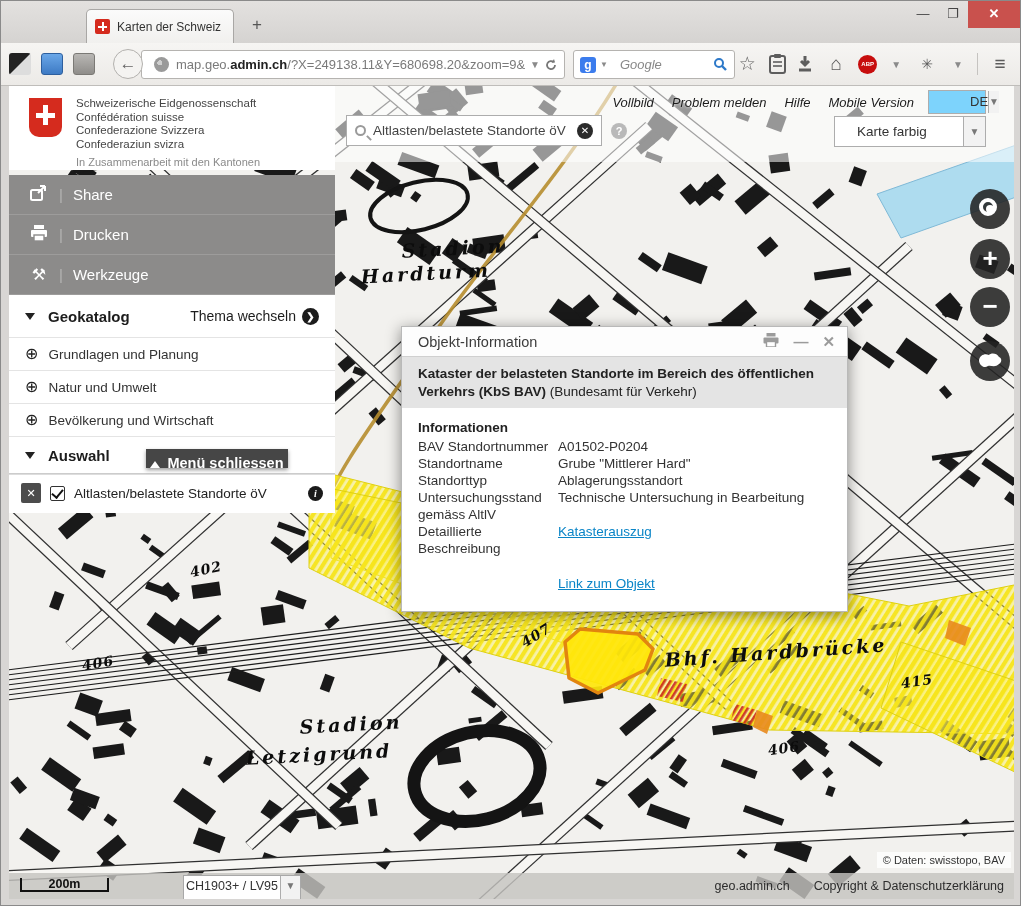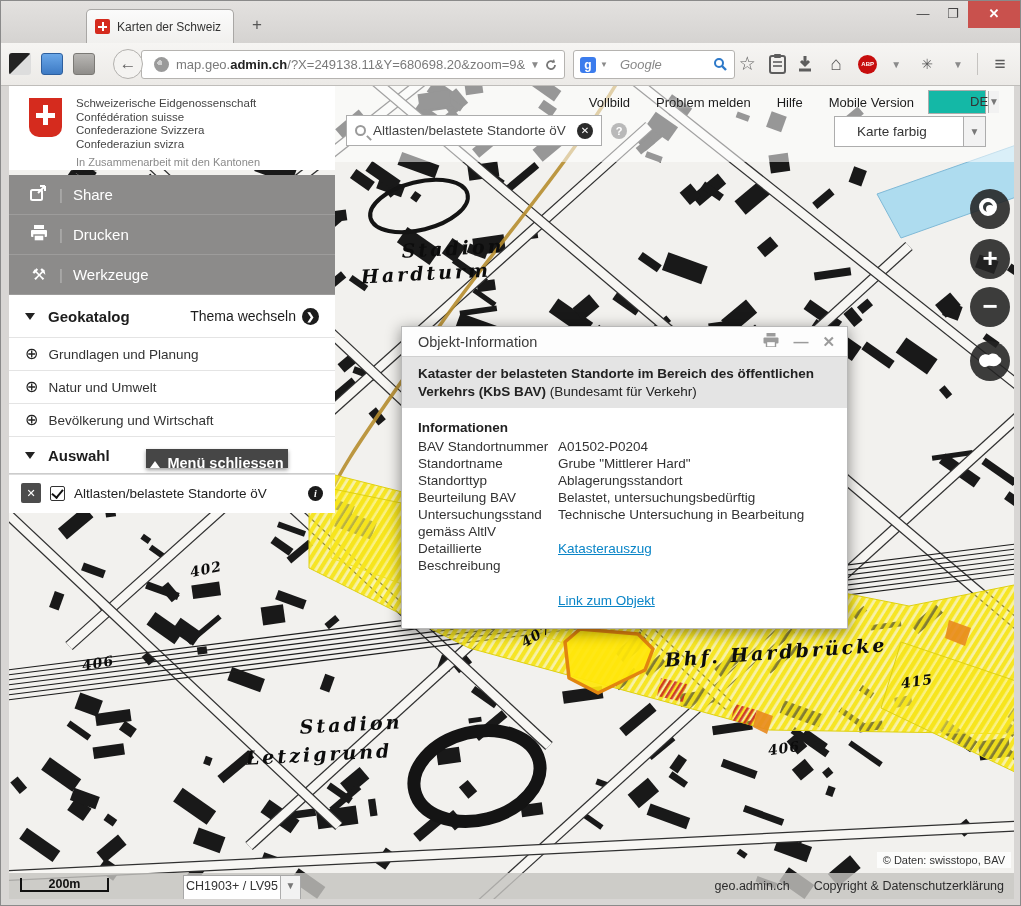--- a/index.html
+++ b/index.html
@@ -45,23 +45,23 @@
   .attribution { position:absolute; right:3px; top:766px; background:rgba(255,255,255,0.75); font-size:11px; color:#333; padding:2px 6px; }
 
   
   .hdr-overlay { position:absolute; left:326px; top:0; right:0; height:76px; background:rgba(255,255,255,0.55); }
   .logo-block { position:absolute; left:0; top:0; width:326px; height:84px; background:#fff; padding:11px 0 0 20px; }
   .shield { position:absolute; left:20px; top:12px; width:33px; height:39px; background:#d52b1e; border-radius:0 0 10px 10px; }
   .shield::before { content:""; position:absolute; left:14px; top:7px; width:5px; height:20px; background:#fff; }
   .shield::after  { content:""; position:absolute; left:7px; top:14.5px; width:19px; height:5px; background:#fff; }
   .logo-lines { margin-left:47px; font-size:11.5px; color:#454545; line-height:13.5px; }
   .logo-sub { margin-left:47px; font-size:11px; color:#8a8a8a; margin-top:5px; }
-  .top-links { position:absolute; right:100px; top:9px; display:flex; gap:26px; font-size:13px; color:#1c1c1c; }
+  .top-links { position:absolute; right:100px; top:9px; display:flex; gap:18px; font-size:13px; color:#1c1c1c;font-style:italic; }
   .top-links span { text-shadow:0 0 3px #fff; }
-  .lang-sel { position:absolute; right:28px; top:4px; width:58px; height:24px; background:#14b8a6; border:1px solid #adadad; display:flex;padding-left:41px; }
+  .lang-sel { position:absolute; right:28px; top:4px; width:58px; height:24px; background:#7dd3fc; border:1px solid #adadad; display:flex;padding-left:41px; }
   .lang-sel .val { flex:1; text-align:center; font-size:13px; line-height:22px; color:#333; }
   .sel-chev { width:22px; border-left:1px solid #adadad; background:#f2f2f2; color:#777; text-align:center; line-height:22px; font-size:10px; }
   .style-sel { position:absolute; right:28px; top:30px; width:152px; height:31px; background:#fff; border:1px solid #adadad; display:flex; }
   .style-sel .val { flex:1; font-size:13.5px; line-height:29px; color:#333; padding-left:22px; }
   .style-sel .sel-chev { line-height:29px; }
   .search-wrap { position:absolute; left:337px; top:29px; width:256px; height:31px; background:#fff; border:1px solid #adadad; display:flex; align-items:center; padding:0 8px; }
   .mag { width:11px; height:11px; border:2px solid #9a9a9a; border-radius:50%; position:relative; flex:0 0 auto; }
   .mag::after { content:""; position:absolute; left:9px; top:10px; width:6px; height:2px; background:#9a9a9a; transform:rotate(45deg); }
   .search-input { border:none; outline:none; flex:1; font-size:13.5px; color:#444; margin-left:7px; font-family:"Liberation Sans",sans-serif; background:transparent; }
   .clear-btn { width:16px; height:16px; border-radius:50%; background:#2b2b2b; color:#fff; font-size:10px; line-height:16px; text-align:center; flex:0 0 auto; }
@@ -666,24 +666,20 @@
         </div>
         <div class="prow">
           <span class="pl">Standortname</span>
           <span class="pv">Grube "Mittlerer Hard"</span>
         </div>
         <div class="prow">
           <span class="pl">Standorttyp</span>
           <span class="pv">Ablagerungsstandort</span>
         </div>
         <div class="prow">
-          <span class="pl">Beurteilung BAV</span>
-          <span class="pv">Belastet, untersuchungsbedürftig</span>
-        </div>
-        <div class="prow">
           <span class="pl">Untersuchungsstand gemäss AltlV</span>
           <span class="pv">Technische Untersuchung in Bearbeitung</span>
         </div>
         <div class="prow">
           <span class="pl">Detaillierte Beschreibung</span>
           <span class="pv"><a class="plink" href="#">Katasterauszug</a></span>
         </div>
         <div class="obj-link"><a class="plink" href="#">Link zum Objekt</a></div>
       </div>
     </div>

